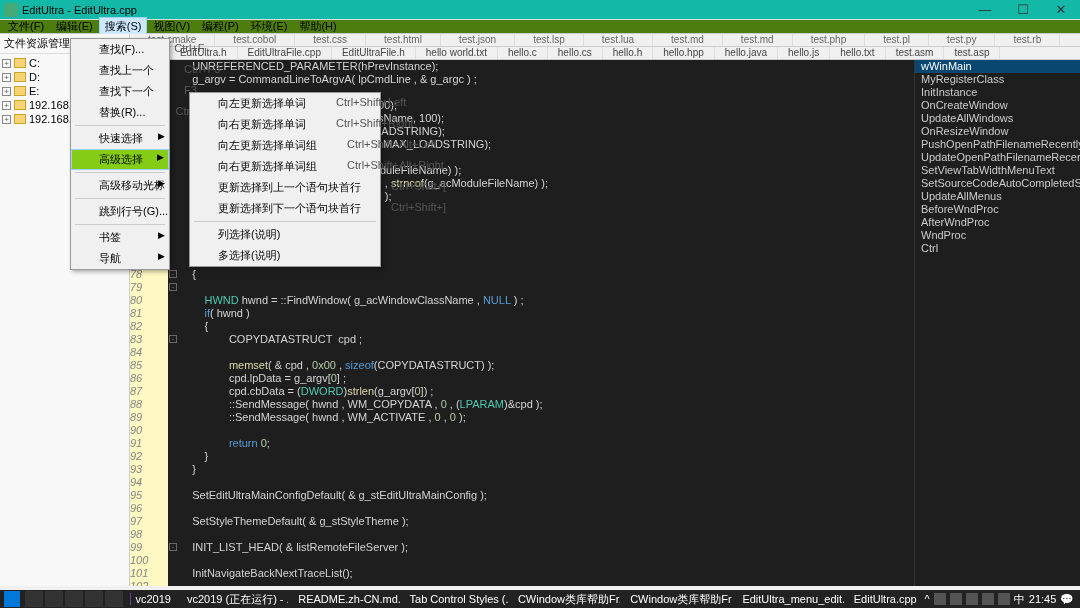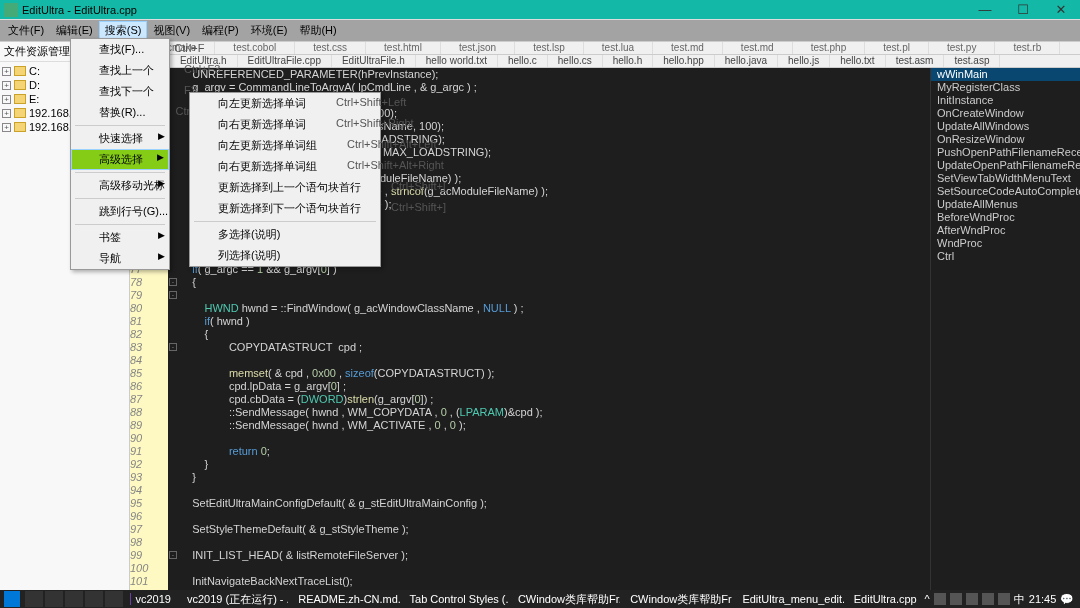--- a/index.html
+++ b/index.html
@@ -4,21 +4,21 @@
 <style>
 * { margin: 0; padding: 0; box-sizing: border-box; font-family: "Microsoft YaHei", "SimSun", Tahoma, sans-serif; font-size: 11px; }
 body { background: #f0f0f0; width: 1080px; height: 608px; overflow: hidden; position: relative; }
 
 .titlebar { height: 20px; background: #14b8a6; display: flex; align-items: center; padding: 0 4px; border-bottom: 1px solid #ddd; }
 .titlebar .icon { width: 14px; height: 14px; background: #4a7; margin-right: 4px; }
 .titlebar .title { flex: 1; font-size: 11px; color: #000; }
 .winbtns { display: flex; gap: 8px; }
 .winbtns span { width: 30px; text-align: center; cursor: default; font-size: 13px; color: #333; }
 
-.menubar { height: 22px; background: #a3a3a3; display: flex; align-items: center; padding: 0 2px; border-bottom: 1px solid #ccc; }
+.menubar { height: 14px; background: #4d7c0f; display: flex; align-items: center; padding: 0 2px; border-bottom: 1px solid #ccc; }
 .menubar .mitem { padding: 2px 6px; font-size: 11px; color: #000; cursor: default; }
 .menubar .mitem.active { background: #cce8ff; border: 1px solid #99d1ff; padding: 1px 5px; }
 
 .workspace { display: flex; height: 552px; }
 
 .sidebar { width: 130px; background: #f8f8f8; border-right: 1px solid #ccc; }
 .sidebar .sbtitle { padding: 2px 4px; font-size: 11px; border-bottom: 1px solid #ddd; }
 .tree { padding: 2px; font-size: 11px; }
 .tree .node { display: flex; align-items: center; padding: 1px 0; white-space: nowrap; overflow: hidden; }
 .tree .expander { width: 9px; height: 9px; border: 1px solid #888; font-size: 8px; line-height: 7px; text-align: center; margin-right: 3px; color: #555; }
@@ -41,21 +41,21 @@
 .fold div { height: 13px; position: relative; }
 .fold .mark { width: 8px; height: 8px; border: 1px solid #666; position: absolute; top: 2px; left: 1px; font-size: 7px; line-height: 6px; text-align: center; color: #888; }
 .code { flex: 1; color: #d4d4d4; }
 .code .line { height: 13px; line-height: 13px; white-space: pre; }
 .kw { color: #569cd6; }
 .str { color: #ce9178; }
 .num { color: #b5cea8; }
 .fn { color: #dcdcaa; }
 .type { color: #4ec9b0; }
 
-.rightpanel { width: 150px; background: #1e1e1e; border-left: 1px solid #333; color: #ccc; font-size: 10px; overflow: hidden; }
+.rightpanel { width: 166px; background: #1e1e1e; border-left: 1px solid #333; color: #ccc; font-size: 10px; overflow: hidden; }
 .rightpanel .sym { padding: 0 6px; height: 13px; line-height: 13px; white-space: nowrap; overflow: hidden; }
 .rightpanel .sym.hl { background: #094771; color: #fff; }
 
 
 .dropdown { position: absolute; background: #f0f0f0; border: 1px solid #999; box-shadow: 2px 2px 4px rgba(0,0,0,.3); z-index: 100; }
 .dropdown .ditem { display: flex; padding: 3px 8px 3px 28px; font-size: 11px; position: relative; white-space: nowrap; }
 .dropdown .ditem .lbl { flex: 1; padding-right: 30px; }
 .dropdown .ditem .sc { color: #555; }
 .dropdown .ditem .arrow { position: absolute; right: 4px; font-size: 9px; }
 .dropdown .ditem.hl { background: #84cc16; border: 1px solid #99d1ff; padding: 2px 7px 2px 27px; }
@@ -388,24 +388,24 @@
     <div class="ditem">
       <span class="lbl">更新选择到上一个语句块首行</span>
       <span class="sc">Ctrl+Shift+[</span>
     </div>
     <div class="ditem">
       <span class="lbl">更新选择到下一个语句块首行</span>
       <span class="sc">Ctrl+Shift+]</span>
     </div>
     <div class="sep"></div>
     <div class="ditem">
+      <span class="lbl">列选择(说明)</span>
+    </div>
+    <div class="ditem">
       <span class="lbl">多选择(说明)</span>
-    </div>
-    <div class="ditem">
-      <span class="lbl">列选择(说明)</span>
     </div>
   </div>
 
 <div class="taskbar">
   <div class="start"></div>
   <div class="tbtn"></div>
   <div class="tbtn"></div>
   <div class="tbtn"></div>
   <div class="tbtn"></div>
   <div class="tbtn"></div>

